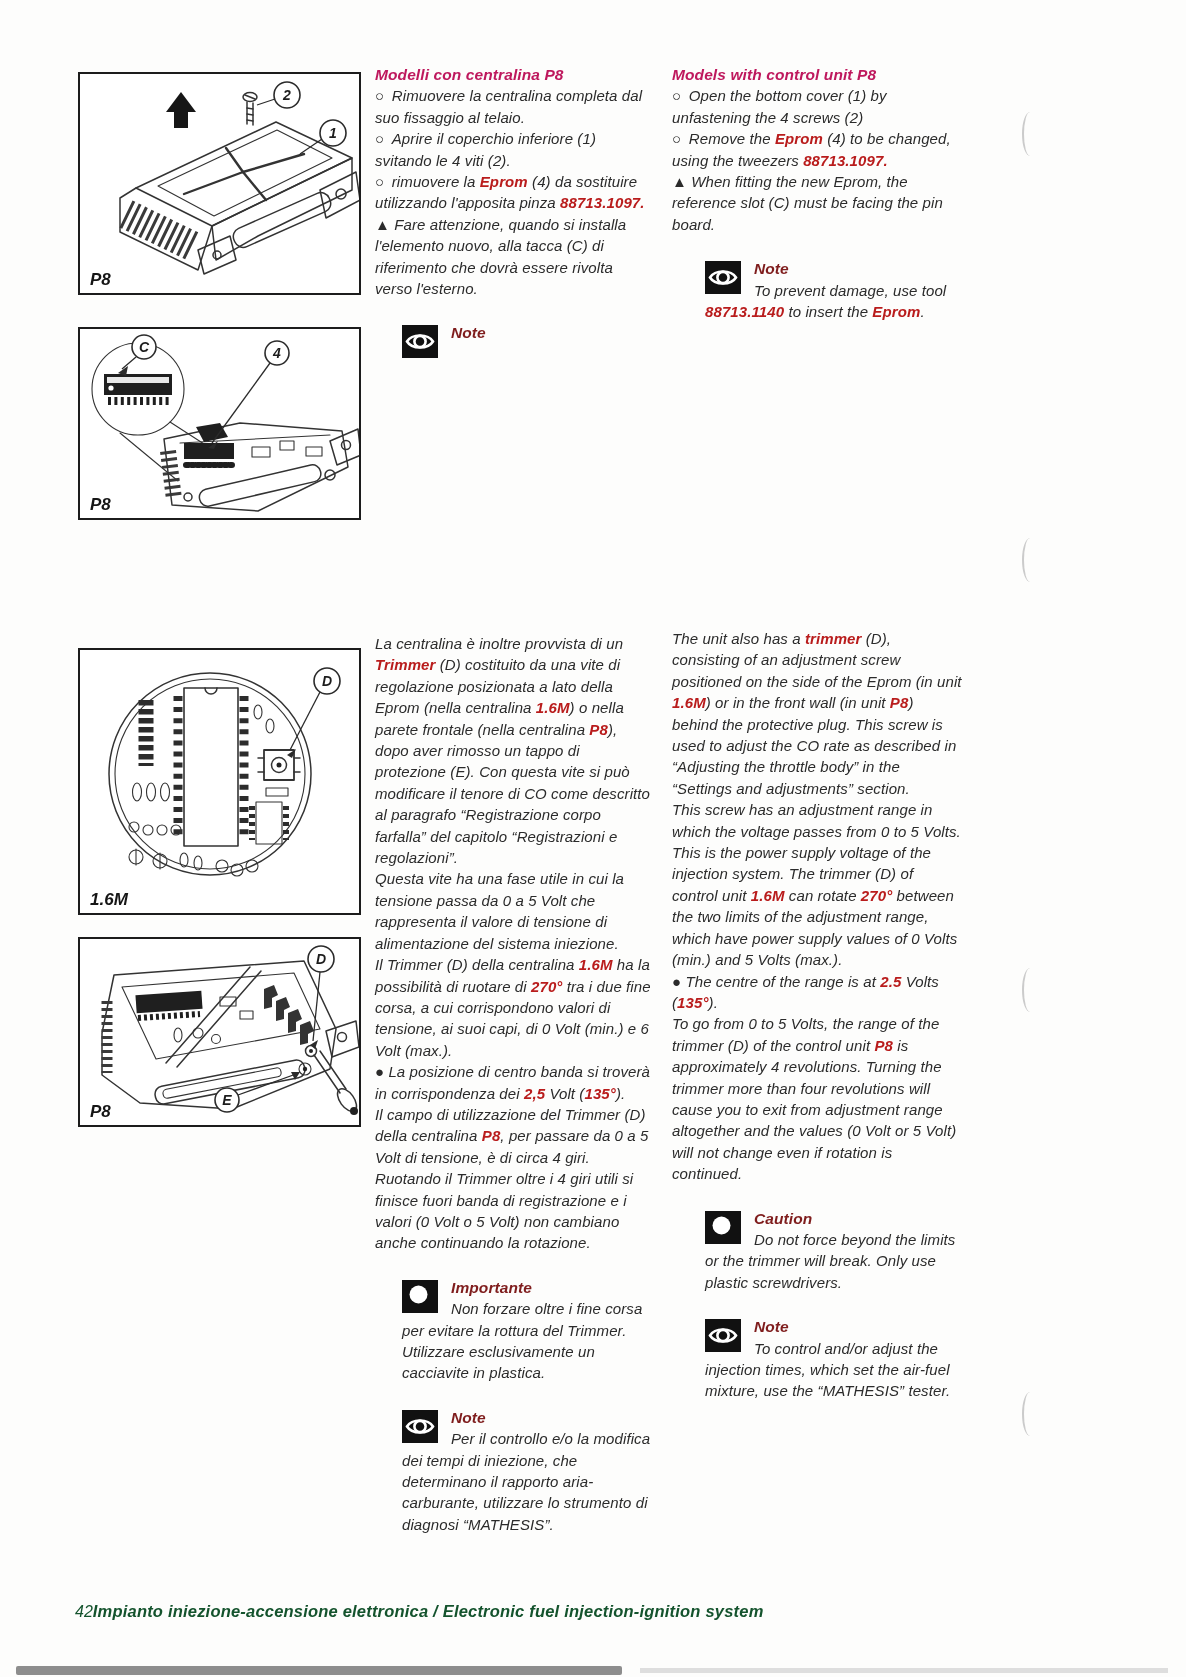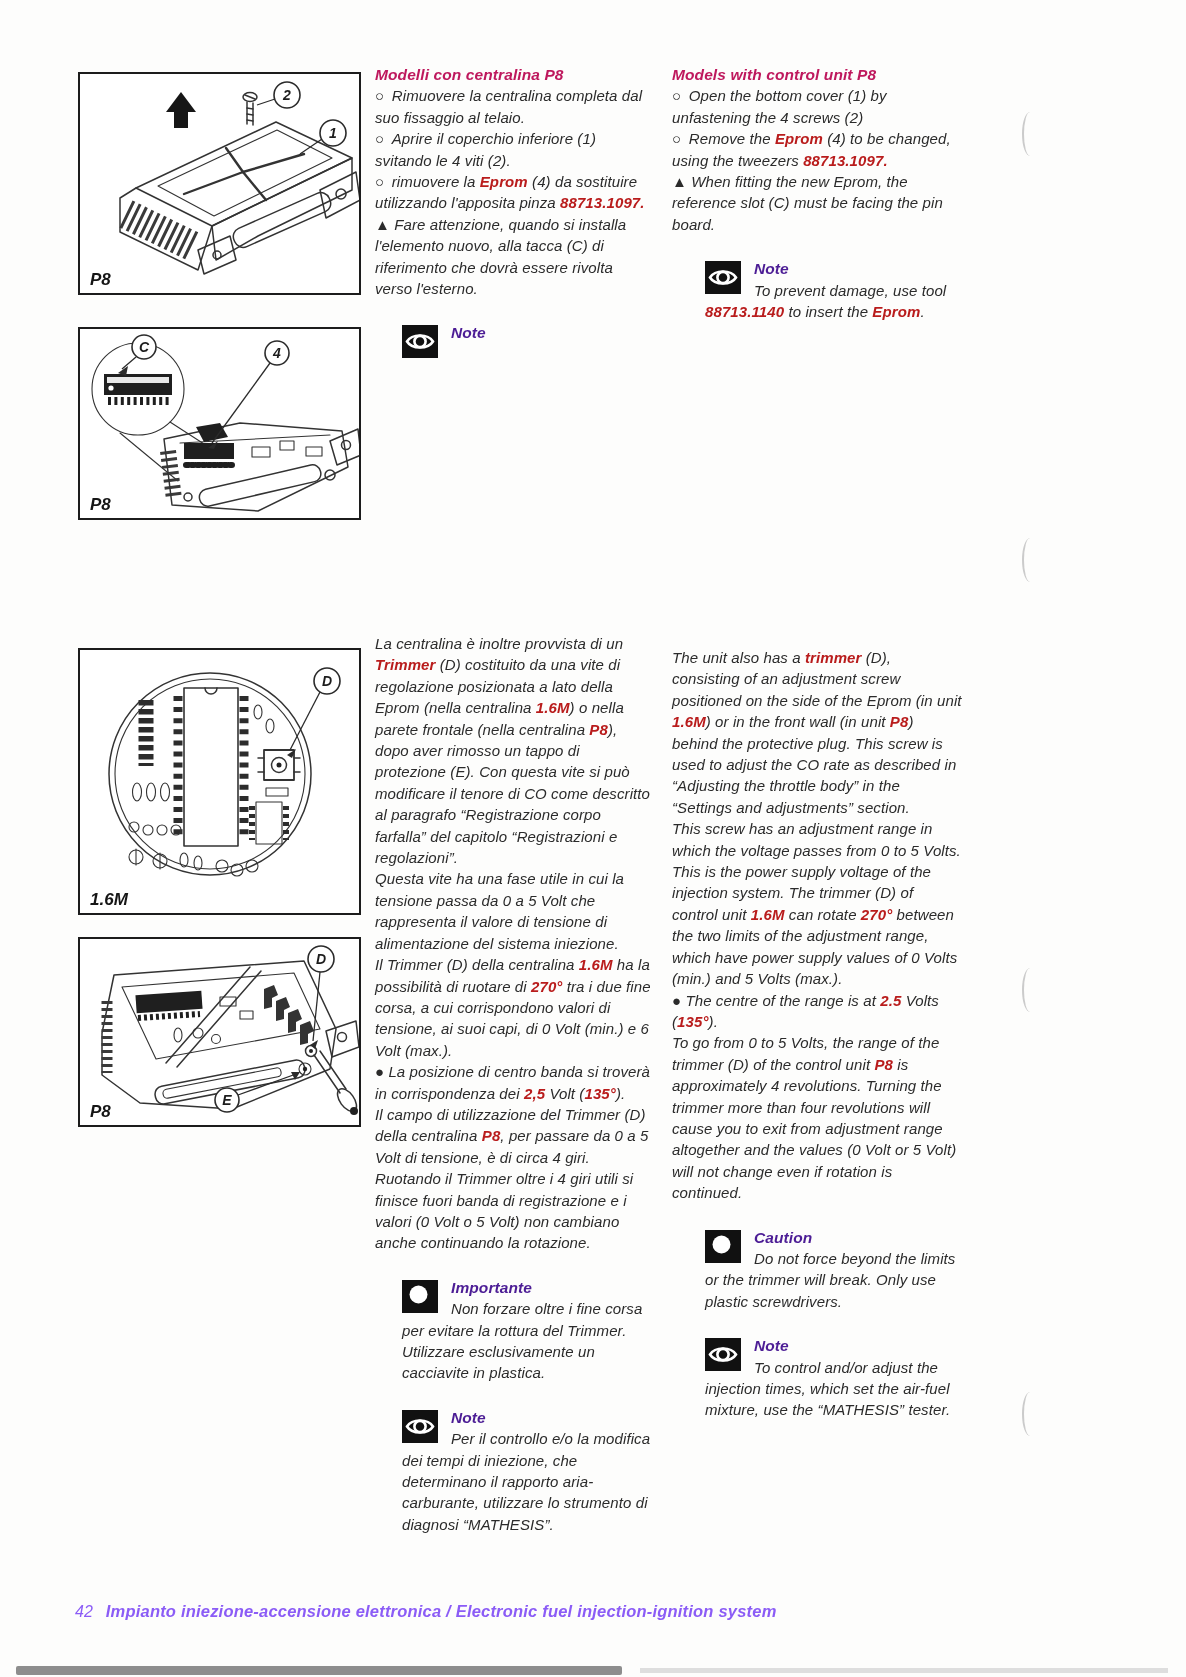--- a/index.html
+++ b/index.html
@@ -30,37 +30,37 @@
   .fin-band { stroke:#3a3a3a; }
 
   
   .col {
     position:absolute; font-style:italic; font-size:15px;
     line-height:21.4px; color:#2b2b2b; letter-spacing:0.1px;
   }
   #it1 { left:375px; top:64px;  width:278px; }
   #en1 { left:672px; top:64px;  width:290px; }
   #it2 { left:375px; top:633px; width:278px; }
-  #en2 { left:672px; top:647px; width:290px; }
+  #en2 { left:672px; top:628px; width:290px; }
   .col p { margin:0; }
   .sec-title { font-weight:bold; font-size:15.5px; color:#be185d; margin:0 0 2px 0; }
   .col b { font-weight:700; color:#b91c1c; }
 
   .block { margin-top:23px; }
   .ind-it { margin-left:27px; }
   .ind-en { margin-left:33px; }
   .block-icon { float:left; width:36px; height:33px; margin:3px 13px 2px 0; }
-  .block-title { display:block; font-weight:bold; font-size:15.5px; color:#4c1d95; }
+  .block-title { display:block; font-weight:bold; font-size:15.5px; color:#7f1d1d; }
   .block::after { content:""; display:block; clear:both; }
 
   
   .footer {
     position:absolute; left:75px; top:1602px;
-    display:flex; align-items:baseline; gap:13px;
-    font-style:italic; color:#8b5cf6; white-space:nowrap;
+    display:flex; align-items:baseline; 
+    font-style:italic; color:#14532d; white-space:nowrap;
   }
   .footer .num { font-size:16px; }
   .footer .ftitle { font-size:16.5px; font-weight:bold; letter-spacing:0.2px; }
 
   
   .paren {
     position:absolute; left:1022px; width:14px; height:44px;
     border-left:2.2px solid #cbcbcb; border-radius:50% / 50%;
   }
   #paren1 { top:112px; } #paren2 { top:538px; } #paren3 { top:968px; } #paren4 { top:1392px; }

